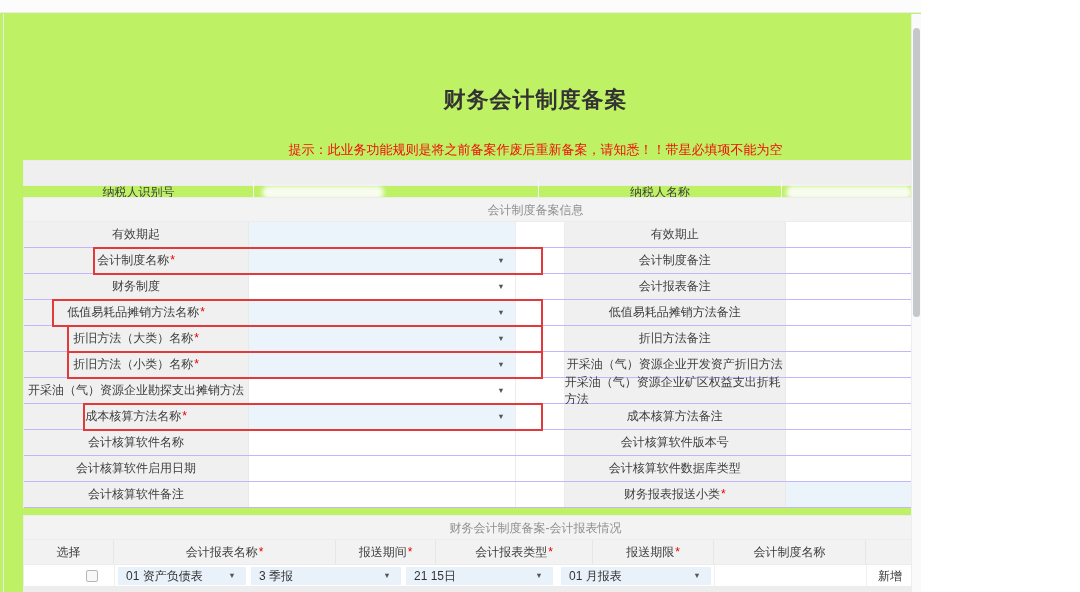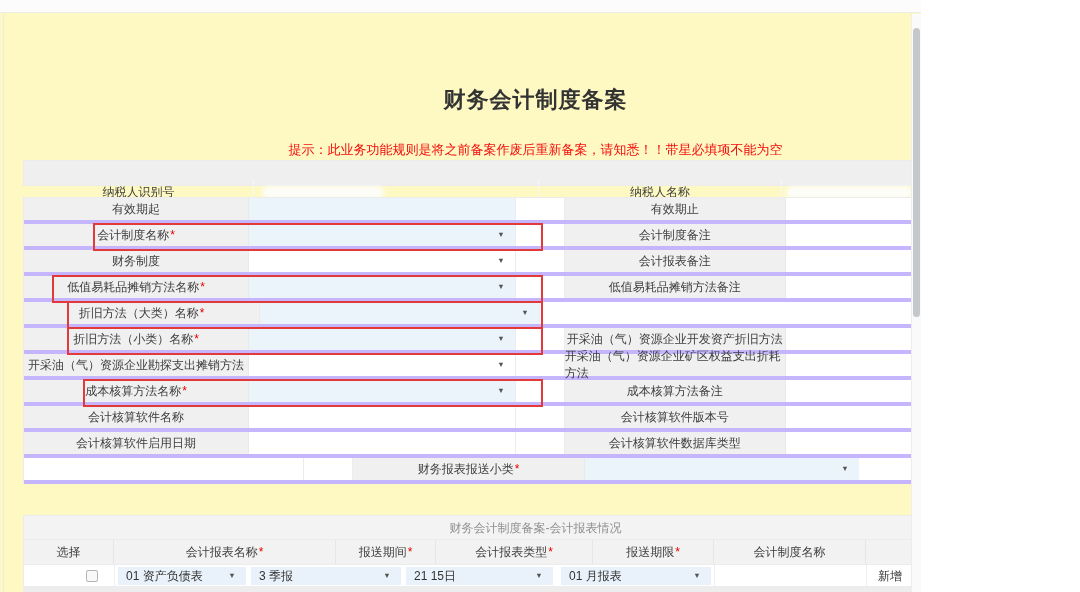--- a/index.html
+++ b/index.html
@@ -4,21 +4,21 @@
 <style>
   * { box-sizing: border-box; margin: 0; padding: 0; }
   body {
     font-family: "Liberation Sans", "DejaVu Sans", sans-serif;
     background: #ffffff;
   }
   .canvas {
     position: relative;
     width: 921px;
     height: 592px;
-    background: #fef9c3;
+    background: #bef264;
     overflow: hidden;
   }
   .topstrip {
     position: absolute; left: 0; top: 0; width: 1080px; height: 13px;
     background: #fcfcfc; border-bottom: 1px solid #ececec;
   }
   .leftline {
     position: absolute; left: 3px; top: 14px; bottom: 0; width: 1px;
     background: #ececec;
   }
@@ -63,21 +63,21 @@
   .t2 {
     position: absolute; left: 23px; top: 197px; width: 1025px;
     border: 1px solid #ececec; border-bottom: none; background: #fff;
   }
   .sec-hdr {
     height: 24px; line-height: 24px; background: #f3f3f3;
     text-align: center; font-size: 12px; color: #8f8f8f;
     border-bottom: 1px solid #ececec;
   }
   .frow {
-    display: flex; height: 26px; border-bottom: 4px solid #c4b5fd;
+    display: flex; height: 26px; border-bottom: 1px solid #c4b5fd;
     position: relative; background: #fff;
   }
   .frow .cell { height: 100%; position: relative; }
   .labelcell {
     background: #f0f0f0; display: flex; align-items: center; justify-content: center;
     font-size: 12px; color: #3d3d3d; border-right: 1px solid #e9e9e9;
   }
   .lc  { width: 236px; }
   .cc1 { width: 280px; border-right: 1px solid #ececec; }
   .lr  { width: 233px; border-left: 1px solid #ececec; margin-left: 48px; }
@@ -148,20 +148,21 @@
       </div>
     <div class="cell c3">
         <span class="lbl">纳税人名称</span>
       </div>
     <div class="cell c4">
         <span class="blob blob2"></span>
       </div>
   </div>
 
   <div class="t2">
+    <div class="sec-hdr">会计制度备案信息</div>
 
     <div class="frow">
       <div class="cell labelcell lc">
           <span class="lbl">有效期起</span>
         </div>
       <div class="cell cc1">
           <div class="ctl blue"></div>
         </div>
       <div class="cell labelcell lr">
           <span class="lbl">有效期止</span>
@@ -227,20 +228,23 @@
     <div class="frow">
       <div class="redbox" style="left:43px;width:476px;"></div>
       <div class="cell labelcell lc">
           <span class="lbl">折旧方法（大类）名称<span class="req">*</span></span>
         </div>
       <div class="cell cc1">
           <div class="ctl blue">
             <span class="caret">▼</span>
           </div>
         </div>
+      <div class="cell labelcell lr">
+          <span class="lbl">折旧方法备注</span>
+        </div>
       <div class="cell cc2">
           <div class="ctl"></div>
         </div>
     </div>
 
     <div class="frow">
       <div class="redbox" style="left:43px;width:476px;"></div>
       <div class="cell labelcell lc">
           <span class="lbl">折旧方法（小类）名称<span class="req">*</span></span>
         </div>
@@ -322,20 +326,23 @@
           <span class="lbl">会计核算软件数据库类型</span>
         </div>
       <div class="cell cc2">
           <div class="ctl">
             <span class="caret">▼</span>
           </div>
         </div>
     </div>
 
     <div class="frow">
+      <div class="cell labelcell lc">
+          <span class="lbl">会计核算软件备注</span>
+        </div>
       <div class="cell cc1">
           <div class="ctl"></div>
         </div>
       <div class="cell labelcell lr">
           <span class="lbl">财务报表报送小类<span class="req">*</span></span>
         </div>
       <div class="cell cc2">
           <div class="ctl blue">
             <span class="caret">▼</span>
           </div>

